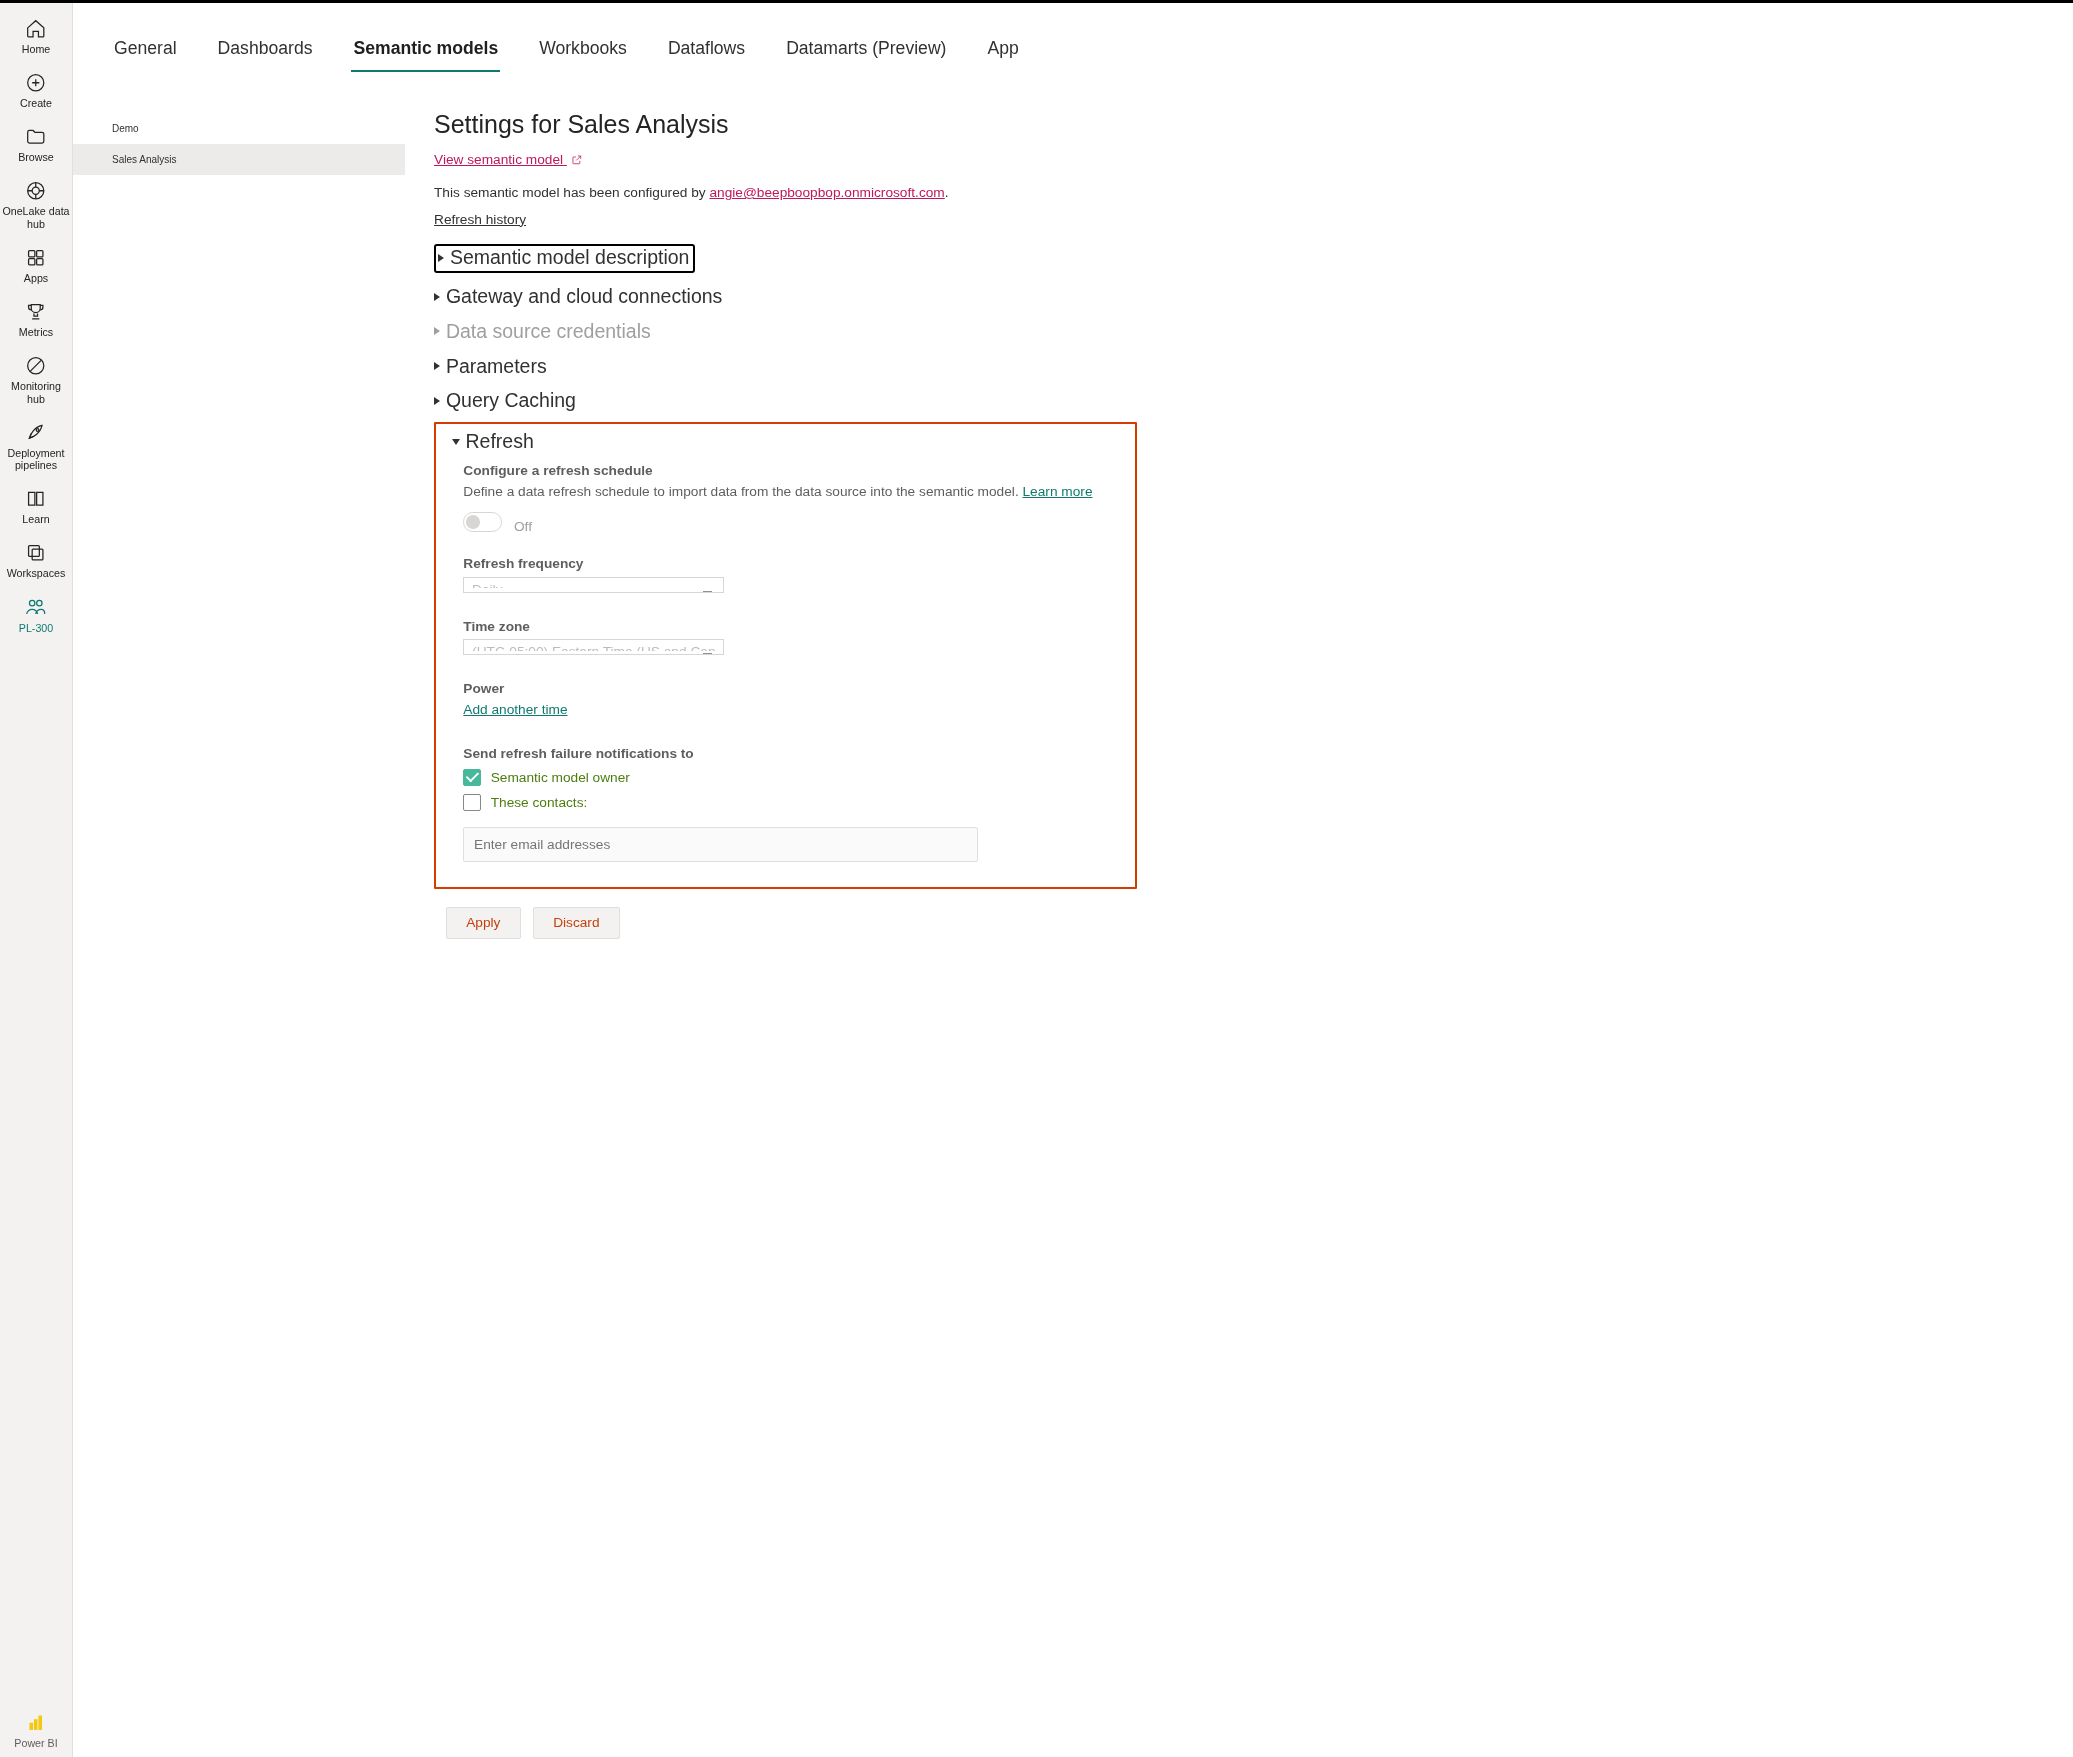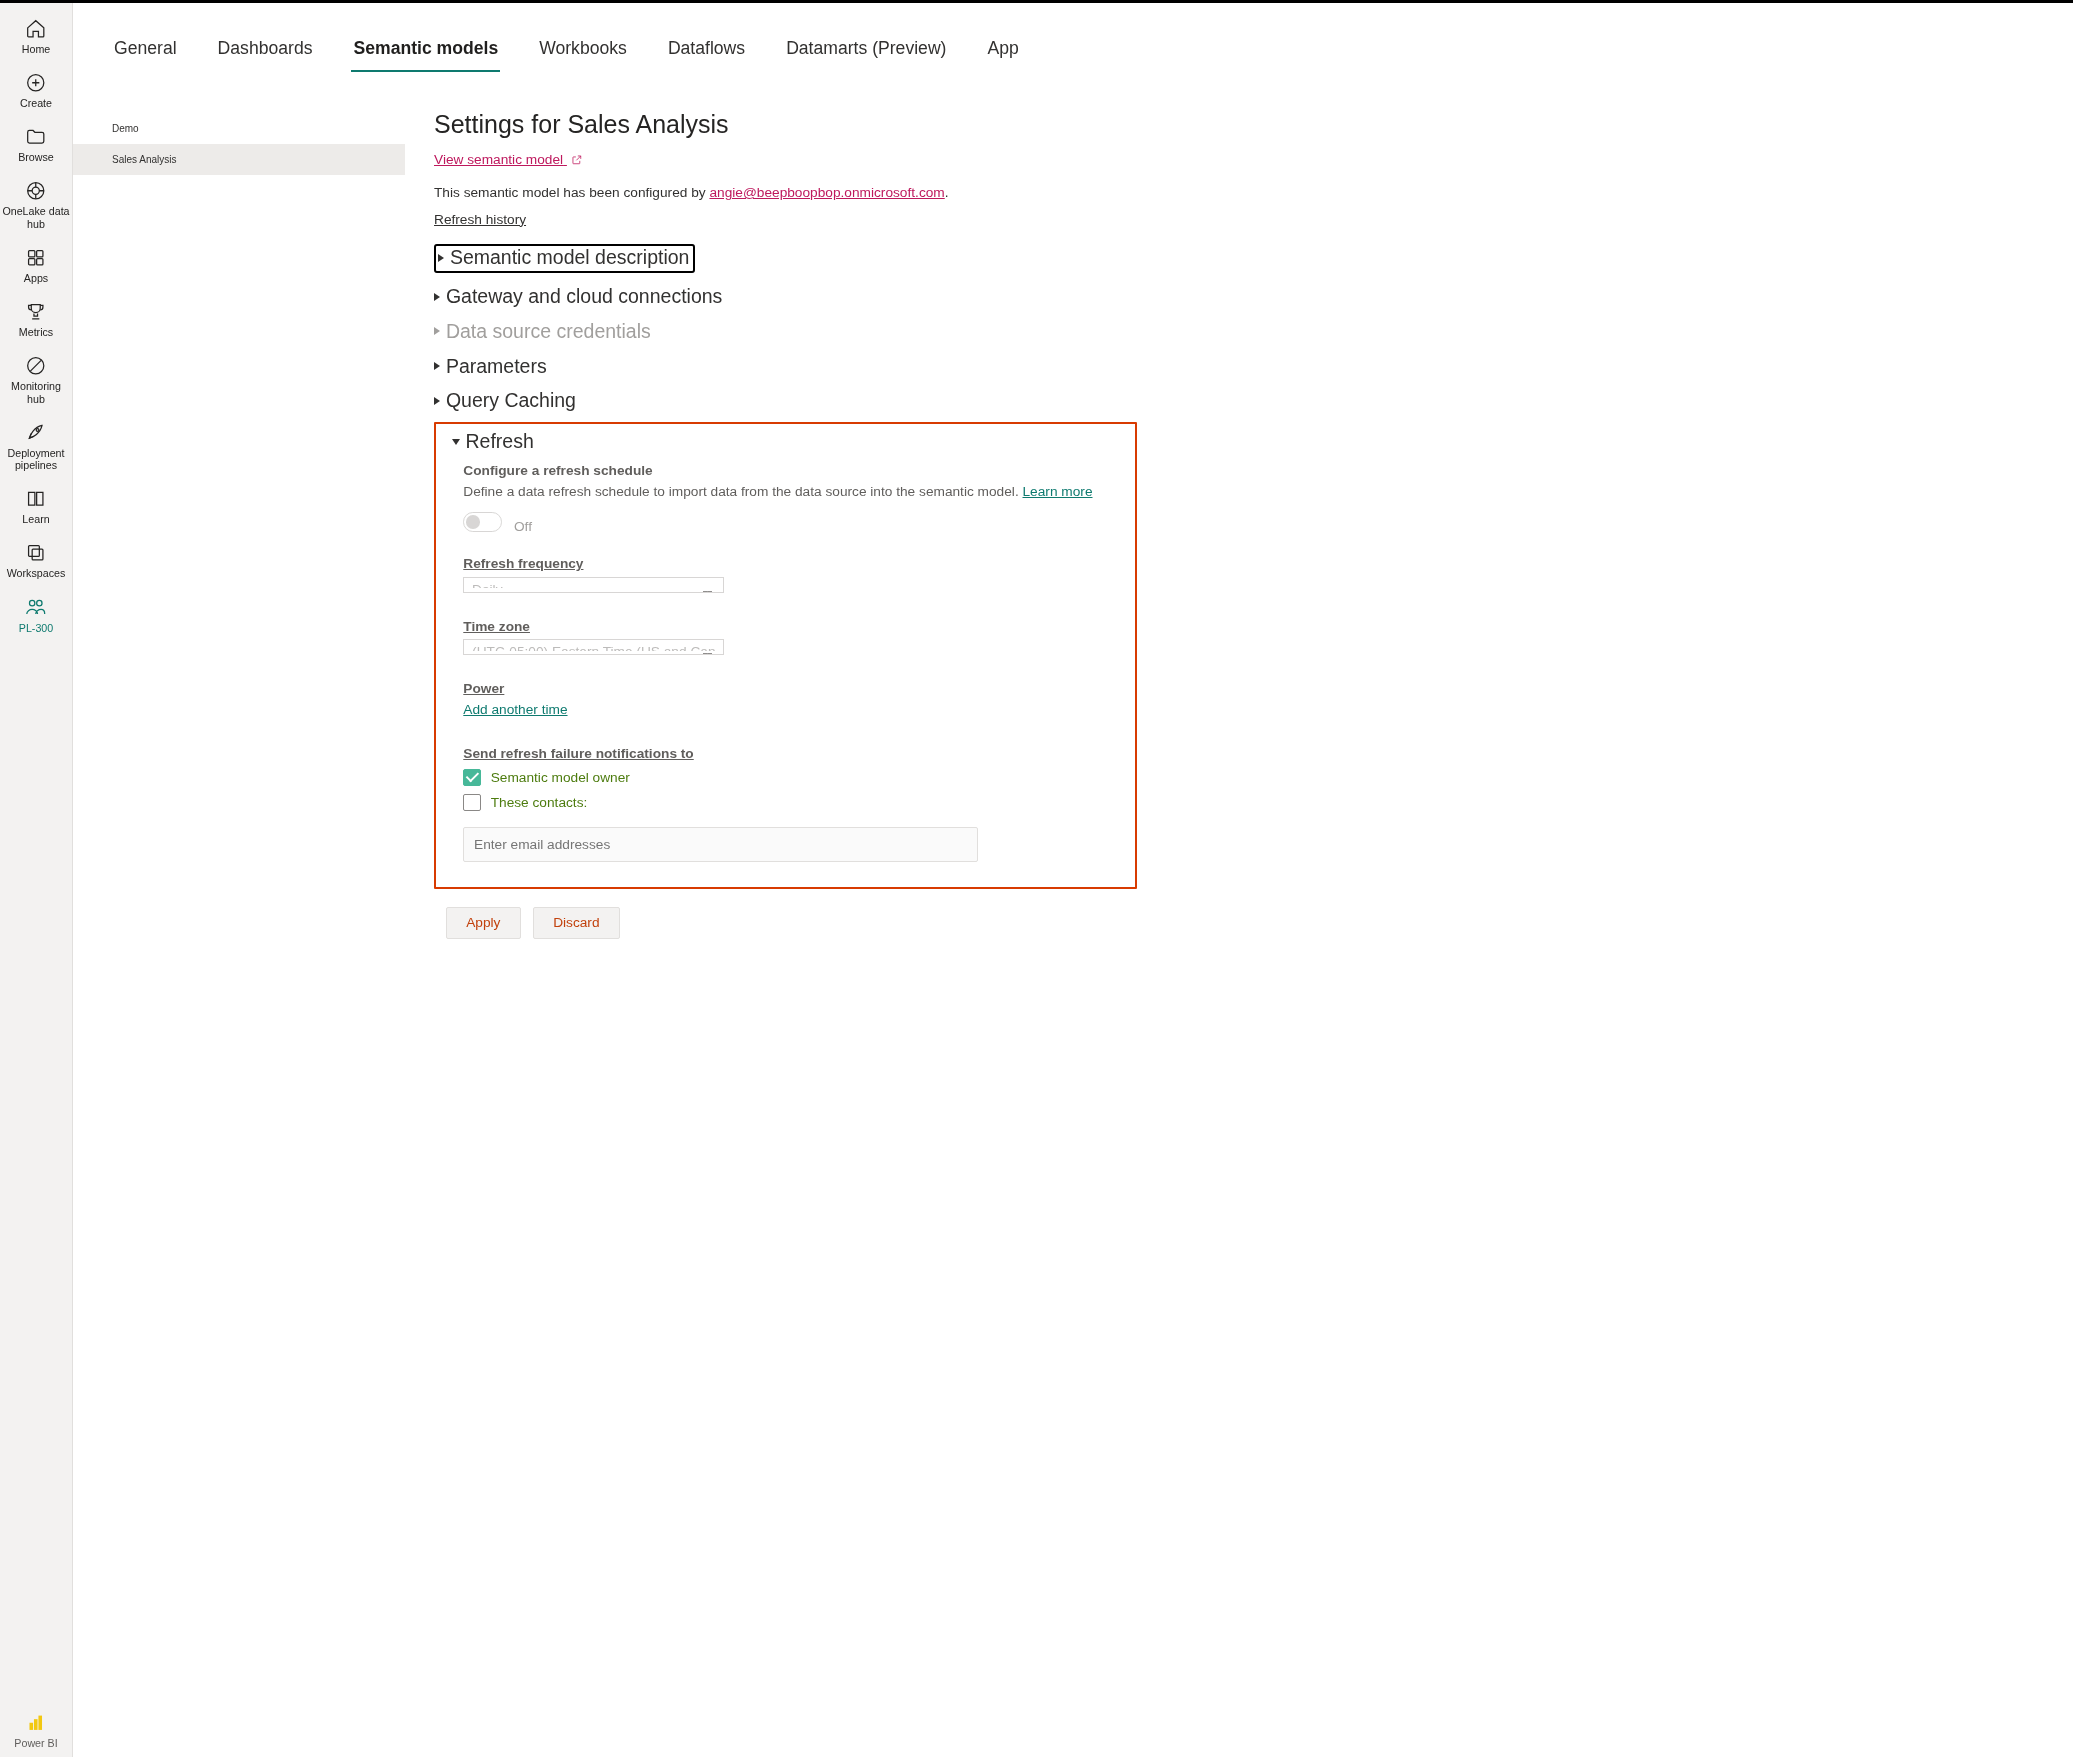--- a/index.html
+++ b/index.html
@@ -135,21 +135,21 @@
     background: #fff; border:1px solid #c8c6c4; position:relative;
     opacity: .7;
   }
   .toggle-thumb {
     position:absolute; top:2px; left:2px;
     width:13.7px; height:13.7px; border-radius:50%;
     background:#c8c6c4;
   }
   .toggle-label { color:#a19f9d;margin-top:8px; }
 
-  .field-label { font-weight:600; color:#605e5c; margin: 21.5px 0 5.9px 11.7px; text-decoration: underline; }
+  .field-label { font-weight:600; color:#605e5c; margin: 21.5px 0 5.9px 11.7px; }
   .select {
     margin-left:11.7px;
     width: 261px; height: 16px;
     border:1px solid #c8c6c4;
     color:#a19f9d;
     background:#fff;
     padding: 3.9px 7.8px;
     font-family: inherit; font-size: 13.7px;
     appearance: none;
     background-image: linear-gradient(45deg, transparent 50%, #605e5c 50%), linear-gradient(135deg, #605e5c 50%, transparent 50%);

